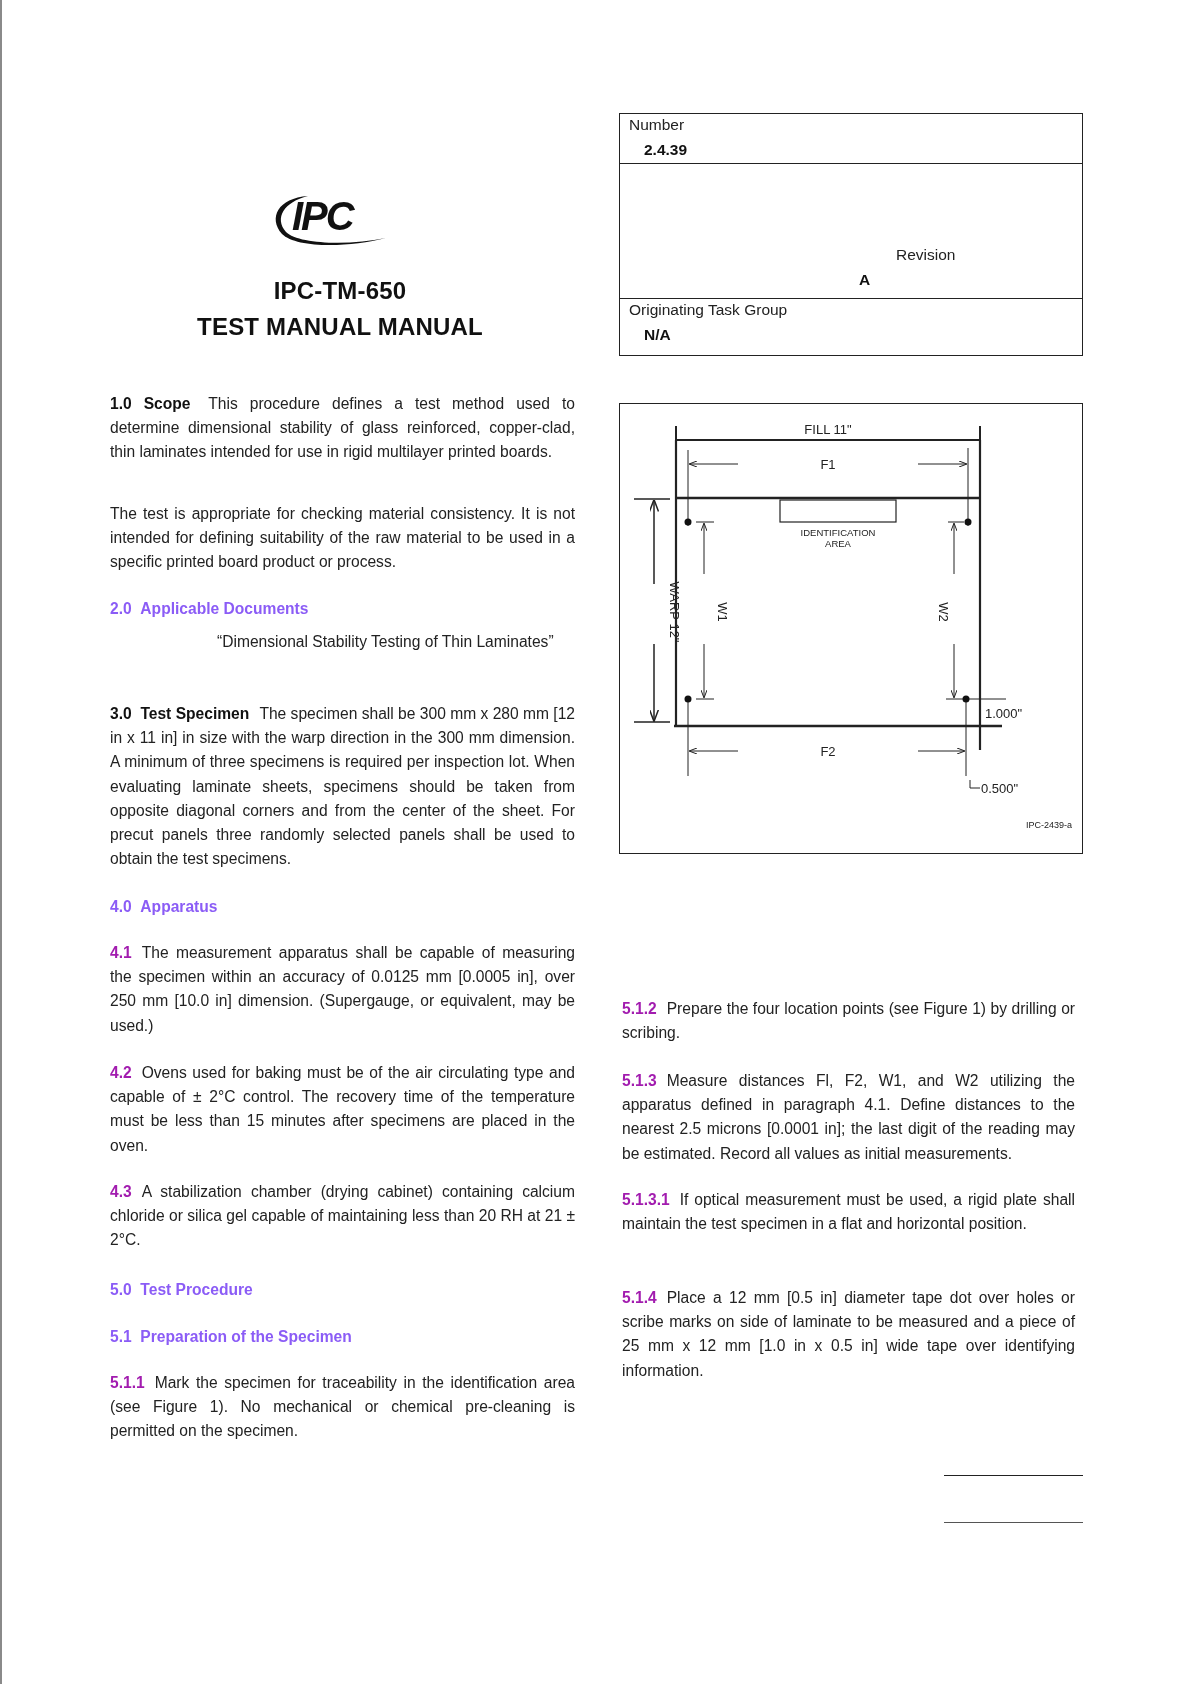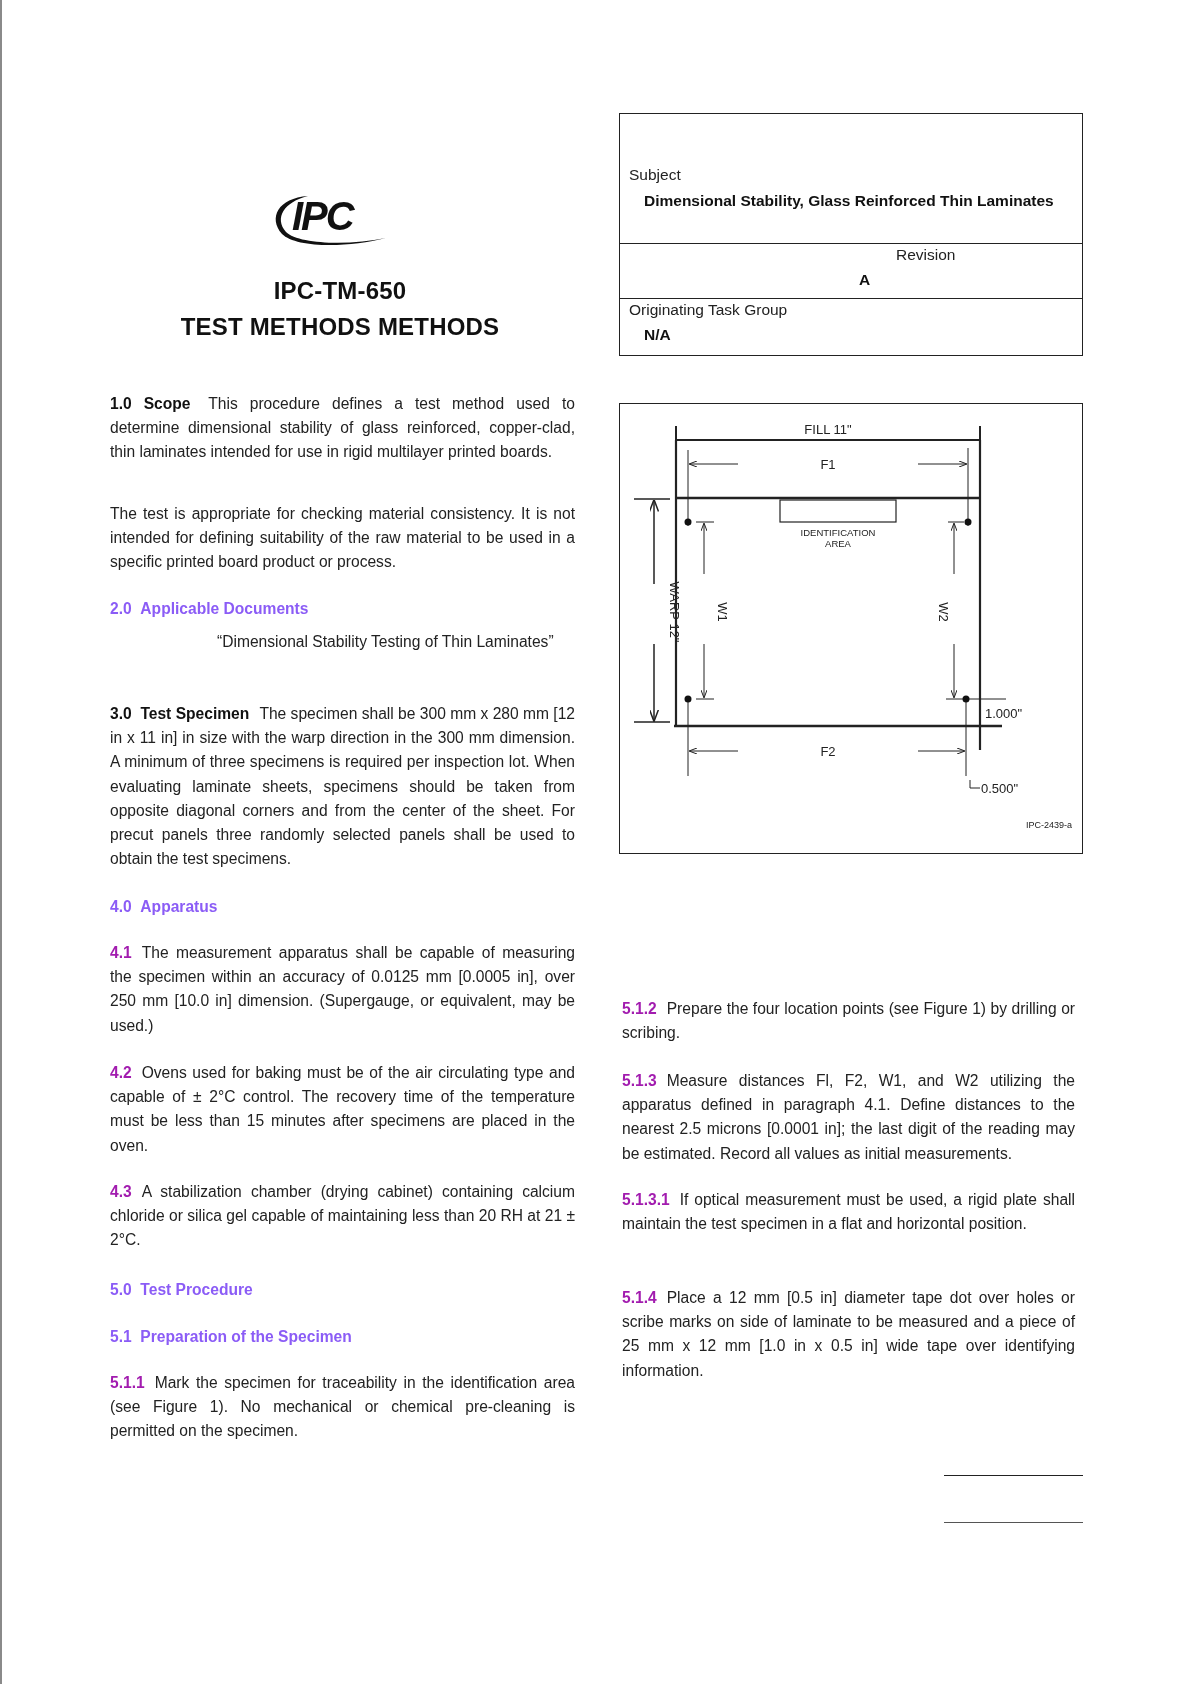--- a/index.html
+++ b/index.html
@@ -58,27 +58,27 @@
 
 <div class="page-edge"></div>
 
 <div class="logo">
   <svg width="130" height="64" viewBox="0 0 130 64">
     <path d="M40 8 C 10 10, 0 30, 14 46 C 28 60, 80 60, 118 50 C 80 58, 30 56, 18 44 C 6 30, 16 14, 40 8 Z" fill="#111"></path>
     <text x="24" y="42" font-family="Liberation Sans, sans-serif" font-weight="bold" font-style="italic" font-size="40" fill="#111" letter-spacing="-2">IPC</text>
   </svg>
 </div>
 <div class="title l1">IPC-TM-650</div>
-<div class="title l2">TEST METHODS METHODS</div>
+<div class="title l2">TEST MANUAL MANUAL</div>
 
 <div class="info-table">
-  <div class="info-row r2">
+  <div class="info-row r1">
     <div class="cell full">
-      <span class="lbl">Subject</span>
-      <span class="val">Dimensional Stability, Glass Reinforced Thin Laminates</span>
+      <span class="lbl">Number</span>
+      <span class="val">2.4.39</span>
     </div>
   </div>
   <div class="info-row r3">
     <div class="cell right">
       <span class="lbl">Revision</span>
       <span class="val">A</span>
     </div>
   </div>
   <div class="info-row r4">
     <div class="cell full">

